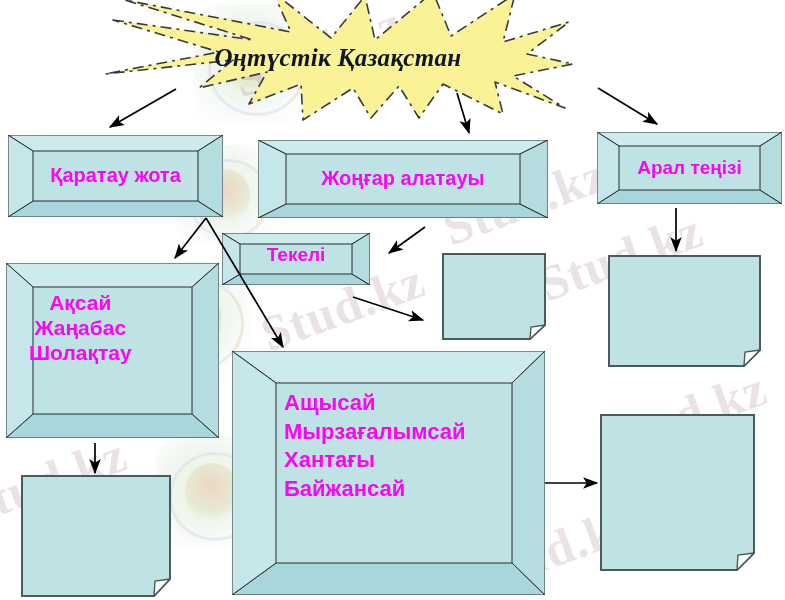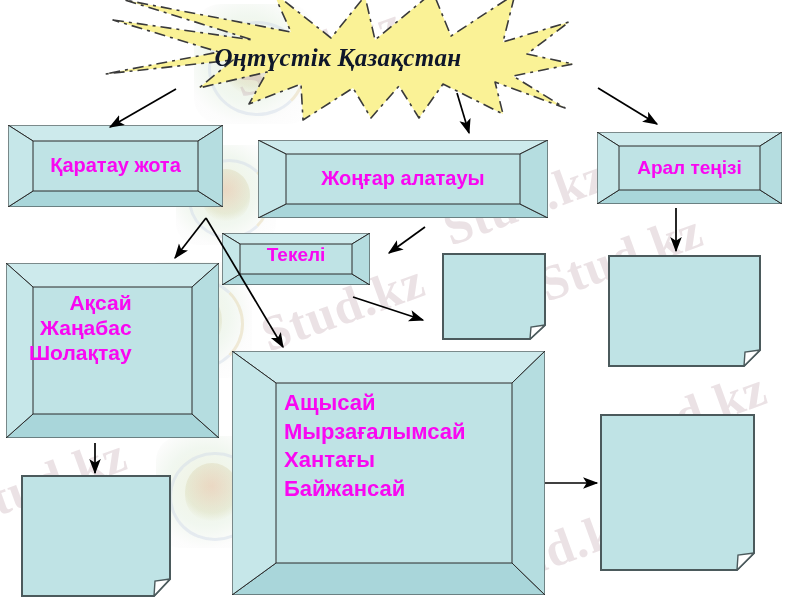--- a/index.html
+++ b/index.html
@@ -154,21 +154,21 @@
     <div class="wm" style="left:-40px;top:452px;font-size:50px;">Stud.kz</div>
   </div>
 
   <div id="explosion">
     <svg viewBox="0 0 470 128" width="470" height="128" preserveAspectRatio="none">
       <polygon id="star-poly" points="10,28 150,48 22,8 188,40 170,0 228,46 262,4 272,48 330,0 348,44 412,2 400,50 466,30 424,62 470,72 410,84 462,116 392,90 400,122 340,92 316,126 296,94 268,126 250,96 200,128 198,92 146,112 164,80 96,96 130,68 2,82 116,60" fill="#faf296" stroke="#3a3a3a" stroke-width="1.6" stroke-dasharray="11 5 3 5" stroke-linejoin="round"></polygon>
     </svg>
   </div>
   <div id="title-text">Оңтүстік Қазақстан</div>
 
-  <div class="frame-box" style="left:8px;top:125px;width:215px;height:82px;">
+  <div class="frame-box" style="left:8px;top:135px;width:215px;height:82px;">
     <svg viewBox="0 0 215 82" width="215" height="82" preserveAspectRatio="none">
       <rect x="0.5" y="0.5" width="214" height="81" fill="#bfe3e5" stroke="#2b2b2b" stroke-width="1"></rect>
       <polygon points="0,0 215,0 190,16 25,16" fill="#cdeaec" stroke="#2b2b2b" stroke-width="1"></polygon>
       <polygon points="0,82 215,82 190,66 25,66" fill="#a9d6da" stroke="#2b2b2b" stroke-width="1"></polygon>
       <polygon points="0,0 25,16 25,66 0,82" fill="#c6e7e9" stroke="#2b2b2b" stroke-width="1"></polygon>
       <polygon points="215,0 190,16 190,66 215,82" fill="#b5dde0" stroke="#2b2b2b" stroke-width="1"></polygon>
     </svg>
     <div class="frame-label fl-center" style="font-size:20px;">Қаратау жота</div>
   </div>
 
@@ -206,21 +206,21 @@
   </div>
 
   <div class="frame-box" style="left:6px;top:263px;width:213px;height:175px;">
     <svg viewBox="0 0 213 175" width="213" height="175" preserveAspectRatio="none">
       <rect x="0.5" y="0.5" width="212" height="174" fill="#bfe3e5" stroke="#2b2b2b" stroke-width="1"></rect>
       <polygon points="0,0 213,0 186,24 27,24" fill="#cdeaec" stroke="#2b2b2b" stroke-width="1"></polygon>
       <polygon points="0,175 213,175 186,151 27,151" fill="#a9d6da" stroke="#2b2b2b" stroke-width="1"></polygon>
       <polygon points="0,0 27,24 27,151 0,175" fill="#c6e7e9" stroke="#2b2b2b" stroke-width="1"></polygon>
       <polygon points="213,0 186,24 186,151 213,175" fill="#b5dde0" stroke="#2b2b2b" stroke-width="1"></polygon>
     </svg>
-    <div class="frame-label" style="left:23px;top:28px;font-size:21px;text-align:right;">Ақсай
+    <div class="frame-label" style="left:23px;top:28px;font-size:21px;text-align:center;">Ақсай
 Жаңабас
 Шолақтау</div>
   </div>
 
   <div class="frame-box" style="left:232px;top:351px;width:266px;height:244px;">
     <svg viewBox="0 0 313 244" width="313" height="244" preserveAspectRatio="none">
       <rect x="0.5" y="0.5" width="312" height="243" fill="#bfe3e5" stroke="#2b2b2b" stroke-width="1"></rect>
       <polygon points="0,0 313,0 280,32 44,32" fill="#cdeaec" stroke="#2b2b2b" stroke-width="1"></polygon>
       <polygon points="0,244 313,244 280,212 44,212" fill="#a9d6da" stroke="#2b2b2b" stroke-width="1"></polygon>
       <polygon points="0,0 44,32 44,212 0,244" fill="#c6e7e9" stroke="#2b2b2b" stroke-width="1"></polygon>

